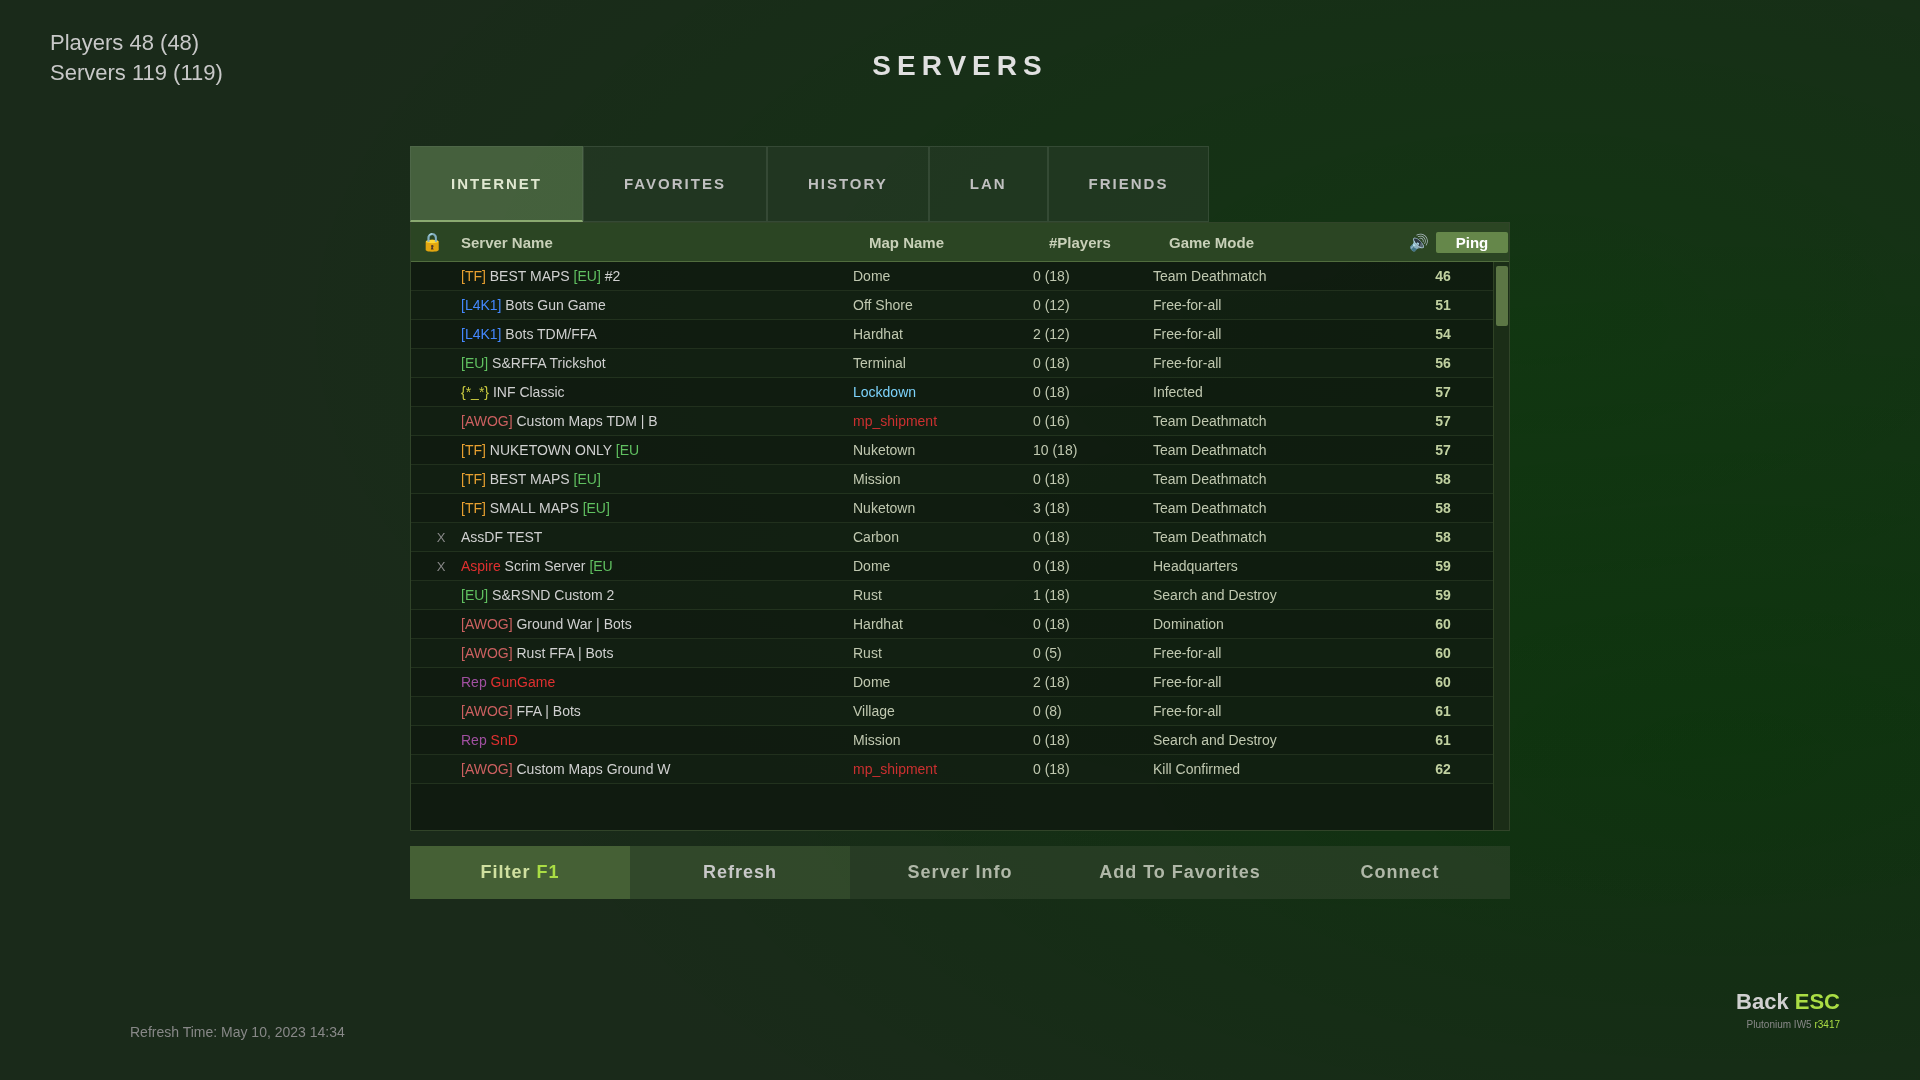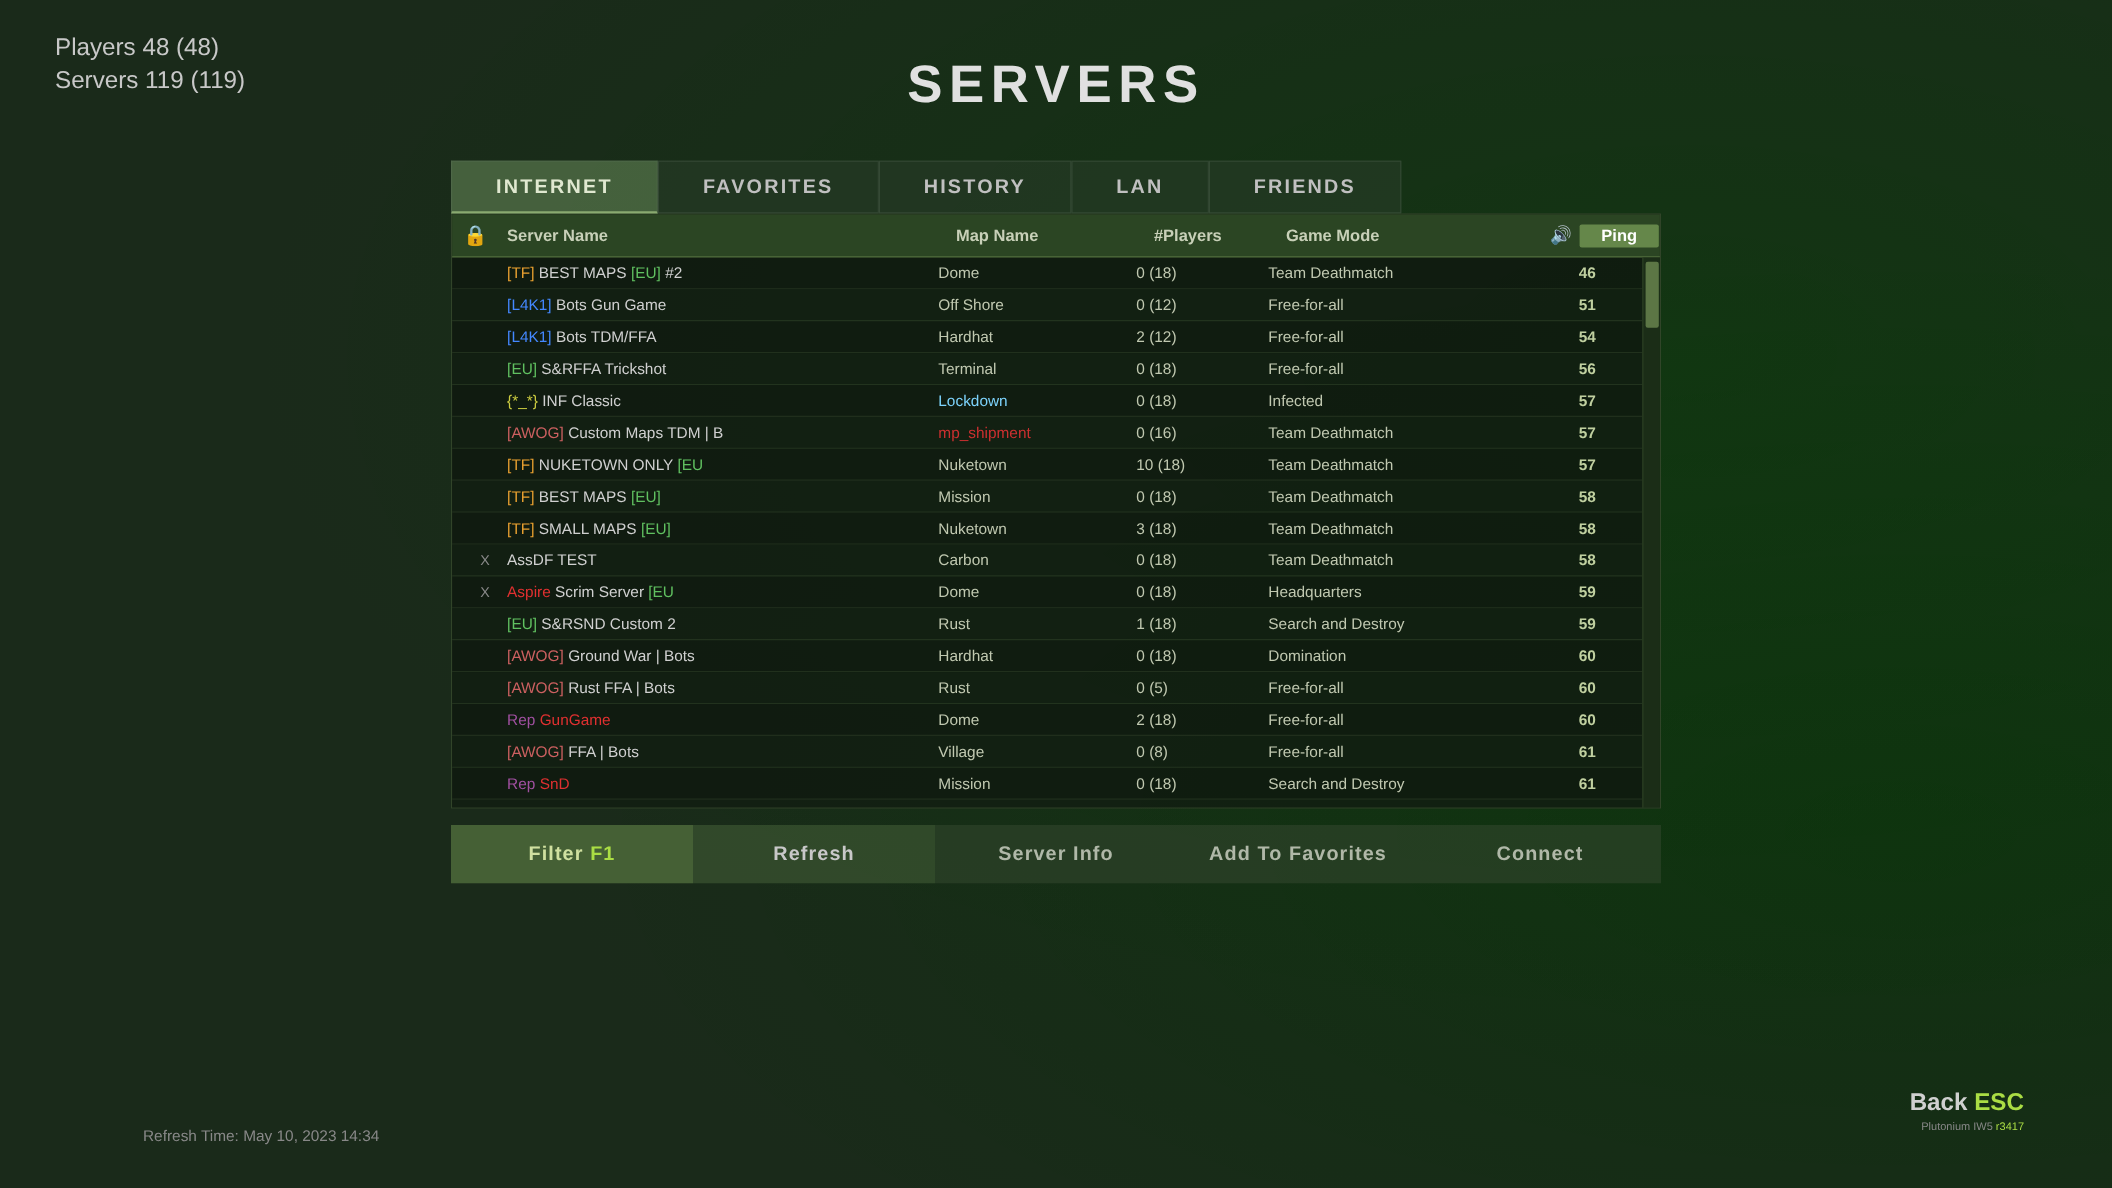--- a/index.html
+++ b/index.html
@@ -45,40 +45,40 @@
 
     .title-row {
       text-align: center;
       position: absolute;
       top: 50px;
       left: 0;
       right: 0;
     }
 
     .page-title {
-      font-size: 48px;
+      font-size: 28px;
       font-weight: bold;
       letter-spacing: 6px;
       color: #e0e0e0;
       text-transform: uppercase;
     }
 
     
     .tabs {
       display: flex;
       margin-top: 10px;
       border-bottom: none;
       width: 1100px;
       margin-left: auto;
       margin-right: auto;
     }
 
     .tab {
-      padding: 12px 40px;
-      font-size: 18px;
+      padding: 28px 40px;
+      font-size: 15px;
       font-weight: bold;
       letter-spacing: 2px;
       cursor: pointer;
       text-transform: uppercase;
       color: #c0c0c0;
       background: rgba(40,60,40,0.6);
       border: 1px solid rgba(100,120,100,0.3);
     }
 
     .tab.active {
@@ -111,21 +111,21 @@
     .col-header .ping-col {
       text-align: center;
       background: rgba(140,180,100,0.6);
       padding: 2px 20px;
       border-radius: 2px;
       color: #fff;
     }
 
     
     .server-list {
-      height: 500px;
+      height: 568px;
       overflow: hidden;
     }
 
     .server-row {
       display: grid;
       grid-template-columns: 40px 1fr 180px 120px 250px 80px;
       padding: 6px 10px;
       border-bottom: 1px solid rgba(60,80,50,0.4);
       align-items: center;
       font-size: 14px;

